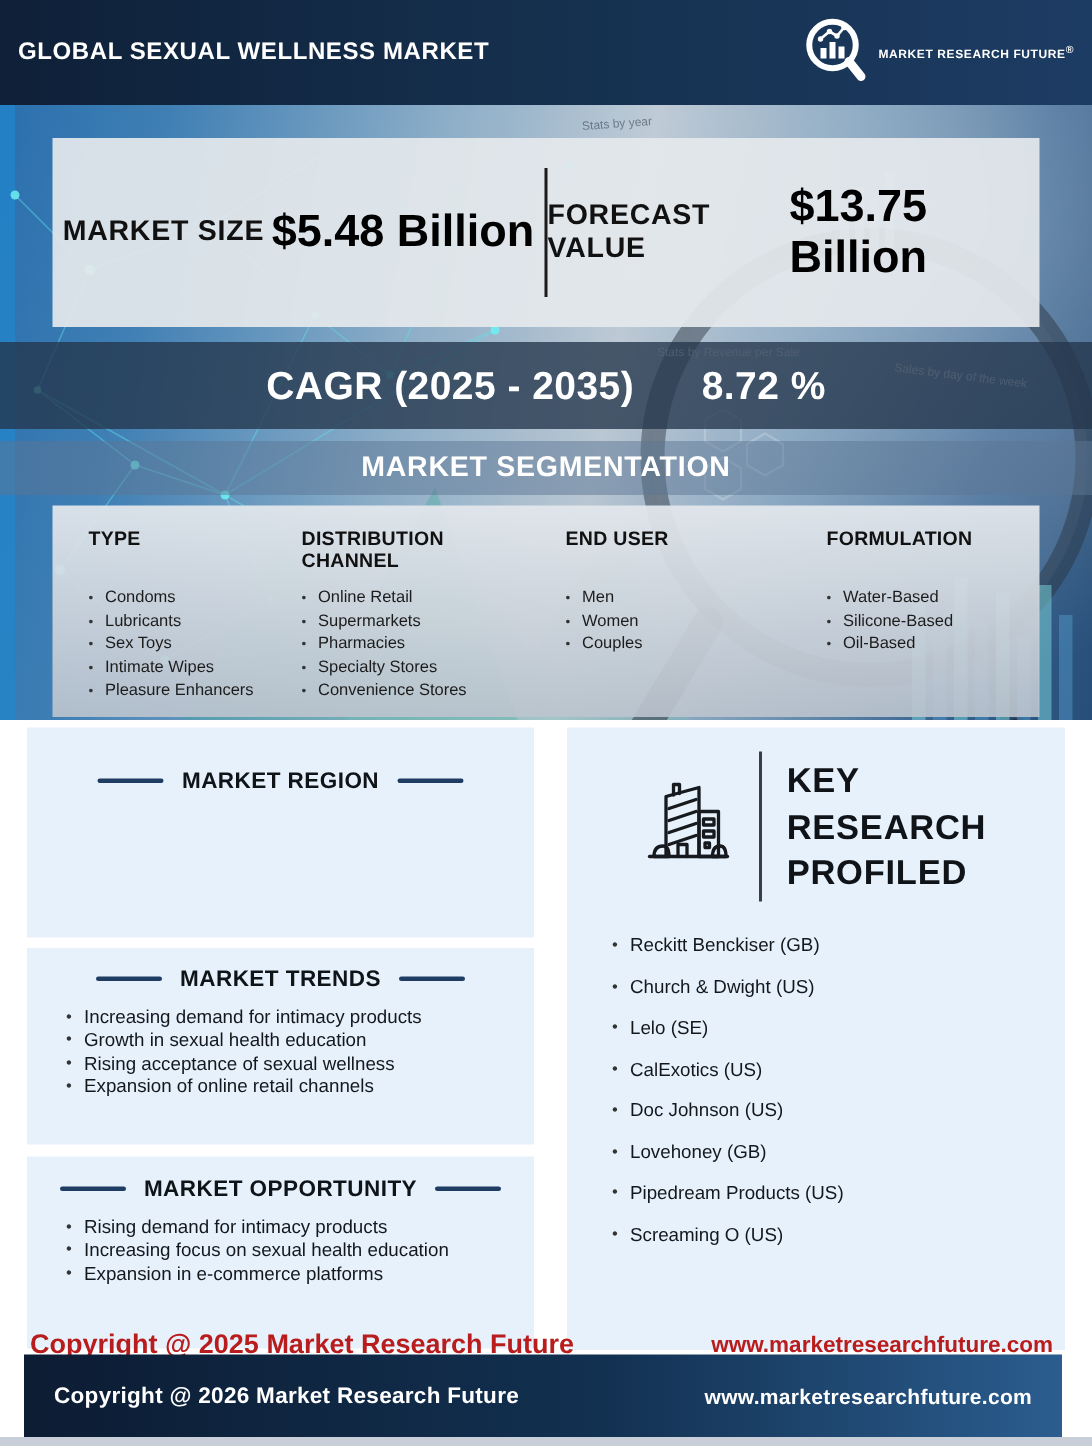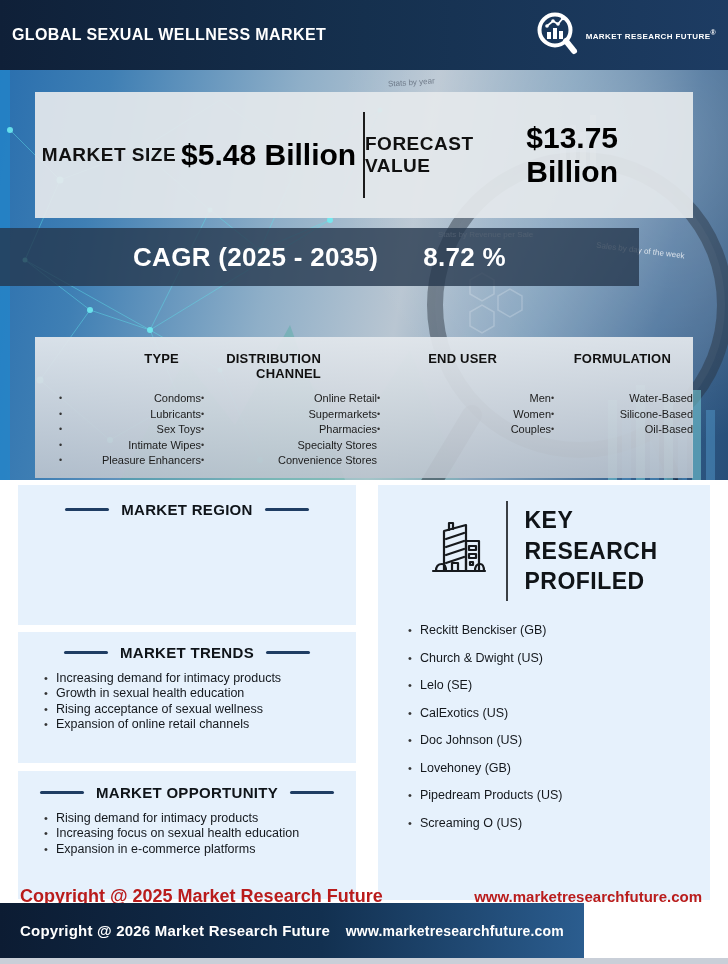--- a/index.html
+++ b/index.html
@@ -26,46 +26,46 @@
   .photo-label { position:absolute; color:rgba(255,255,255,.75); font-size:8px; z-index:2; }
   .photo-label.dark { color:rgba(70,80,95,.65); }
 
   .stats-panel { position:absolute; left:35px; top:22px; width:658px; height:126px;
     background:rgba(228,232,236,.93); z-index:3; display:flex; align-items:stretch; }
   .stat-half { flex:1; display:flex; flex-direction:row; align-items:center; justify-content:center; gap:5px; }
   .stat-divider { width:2px; background:#1b1b1b; margin:20px 0; }
   .stat-label { font-size:19px; font-weight:bold; letter-spacing:.5px; color:#111; }
   .stat-value { font-size:30px; font-weight:bold; color:#000; }
 
-  .cagr-band { position:absolute; left:0; top:158px; width:639px; height:58px;
+  .cagr-band { position:absolute; left:0; top:158px; width:728px; height:58px;
     background:rgba(36,54,76,.78); z-index:3; display:flex; align-items:center; justify-content:center; gap:45px; }
   .cagr-label, .cagr-value { color:#fff; font-size:26px; font-weight:bold; letter-spacing:.3px; }
 
   .seg-header-band { position:absolute; left:0; top:224px; width:728px; height:36px;
     background:rgba(92,118,148,.50); z-index:3; display:flex; align-items:center; justify-content:center; }
   .seg-header { color:#fff; font-size:19px; font-weight:bold; letter-spacing:.5px; }
 
   .seg-panel { position:absolute; left:35px; top:267px; width:658px; height:141px; z-index:3;
     background:linear-gradient(180deg,rgba(226,231,236,.94) 0%,rgba(188,196,206,.90) 100%);
-    display:grid; grid-template-columns:142px 176px 174px auto; padding:14px 0 0 24px;text-align:right; }
+    display:grid; grid-template-columns:142px 176px 174px auto; padding:14px 0 0 24px; }
   .seg-heading { font-size:13px; font-weight:bold; color:#111; letter-spacing:.2px; height:36px; max-width:120px; line-height:15px; }
   .seg-list { list-style:none; margin-top:4px; }
   .seg-list li { font-size:11px; color:#1c1c1c; line-height:15.5px; padding-left:11px; position:relative; }
   .seg-list li::before { content:"•"; position:absolute; left:0; top:0; font-size:9px; color:#333; }
 
   
   .lower { position:absolute; top:480px; left:0; width:728px; height:423px; background:#fff; z-index:4; }
   .panel { position:absolute; background:#e6f1fc; }
   .panel-region      { left:18px;  top:5px;   width:338px; height:140px; }
   .panel-trends      { left:18px;  top:152px; width:338px; height:131px; }
   .panel-opportunity { left:18px;  top:291px; width:338px; height:128px; }
   .panel-companies   { left:378px; top:5px;   width:332px; height:415px; }
 
   .panel-title-row { display:flex; align-items:center; justify-content:center; }
-  .panel-region .panel-title-row { padding-top:16px; }
+  .panel-region .panel-title-row { padding-top:27px; }
   .panel-trends .panel-title-row { padding-top:12px; }
   .panel-opportunity .panel-title-row { padding-top:13px; }
   .panel-title { font-size:15px; font-weight:bold; color:#0f1419; letter-spacing:.3px; }
   .dash { display:inline-block; width:44px; height:3px; background:#1f3d63; border-radius:2px; margin:0 12px; }
 
   .bullet-list { list-style:none; margin-top:10px; padding-left:26px; }
   .bullet-list li { font-size:12.5px; color:#14181d; line-height:15.4px; padding-left:12px; position:relative; }
   .bullet-list li::before { content:"•"; position:absolute; left:0; top:0; color:#333; font-size:11px; }
 
   .companies-head { display:flex; align-items:center; justify-content:center; margin-top:16px; }
@@ -76,21 +76,21 @@
 
   .companies-list { list-style:none; margin-top:22px; padding-left:30px; }
   .companies-list li { font-size:12.5px; color:#14181d; line-height:14px; margin-bottom:13.5px; padding-left:12px; position:relative; }
   .companies-list li::before { content:"•"; position:absolute; left:0; top:0; color:#333; font-size:11px; }
 
   .watermark { position:absolute; color:#b91c1c; font-weight:bold; white-space:nowrap; }
   .watermark-copy { left:20px; top:406px; font-size:18px; }
   .watermark-site { right:26px; top:408px; font-size:15px; }
 
   
-  .footer { position:absolute; top:903px; left:0; width:584px; height:55px; z-index:6;
+  .footer { position:absolute; top:903px; left:16px; width:692px; height:55px; z-index:6;
     background:linear-gradient(90deg,#0c1c33 0%,#123050 55%,#2b5d8f 100%);
     display:flex; align-items:center; justify-content:space-between; padding:0 20px; }
   .footer-copy { color:#fff; font-size:15px; font-weight:bold; letter-spacing:.2px; }
   .footer-site { color:#fff; font-size:14px; font-weight:bold; letter-spacing:.2px; }
   .bottom-strip { position:absolute; top:958px; left:0; width:728px; height:6px; background:#c9cfd8; z-index:6; }
 </style>
 </head>
 <body>
 
 <header class="header">
@@ -193,20 +193,23 @@
       <div class="stat-label">FORECAST VALUE</div>
       <div class="stat-value">$13.75 Billion</div>
     </div>
   </div>
 
   <div class="cagr-band">
     <span class="cagr-label">CAGR (2025 - 2035)</span>
     <span class="cagr-value">8.72 %</span>
   </div>
 
+  <div class="seg-header-band">
+    <span class="seg-header">MARKET SEGMENTATION</span>
+  </div>
 
   <div class="seg-panel">
     <div class="seg-col">
       <h3 class="seg-heading">TYPE</h3>
       <ul class="seg-list">
 
       <li><span>Condoms</span></li>
           <li><span>Lubricants</span></li>
           <li><span>Sex Toys</span></li>
           <li><span>Intimate Wipes</span></li>

